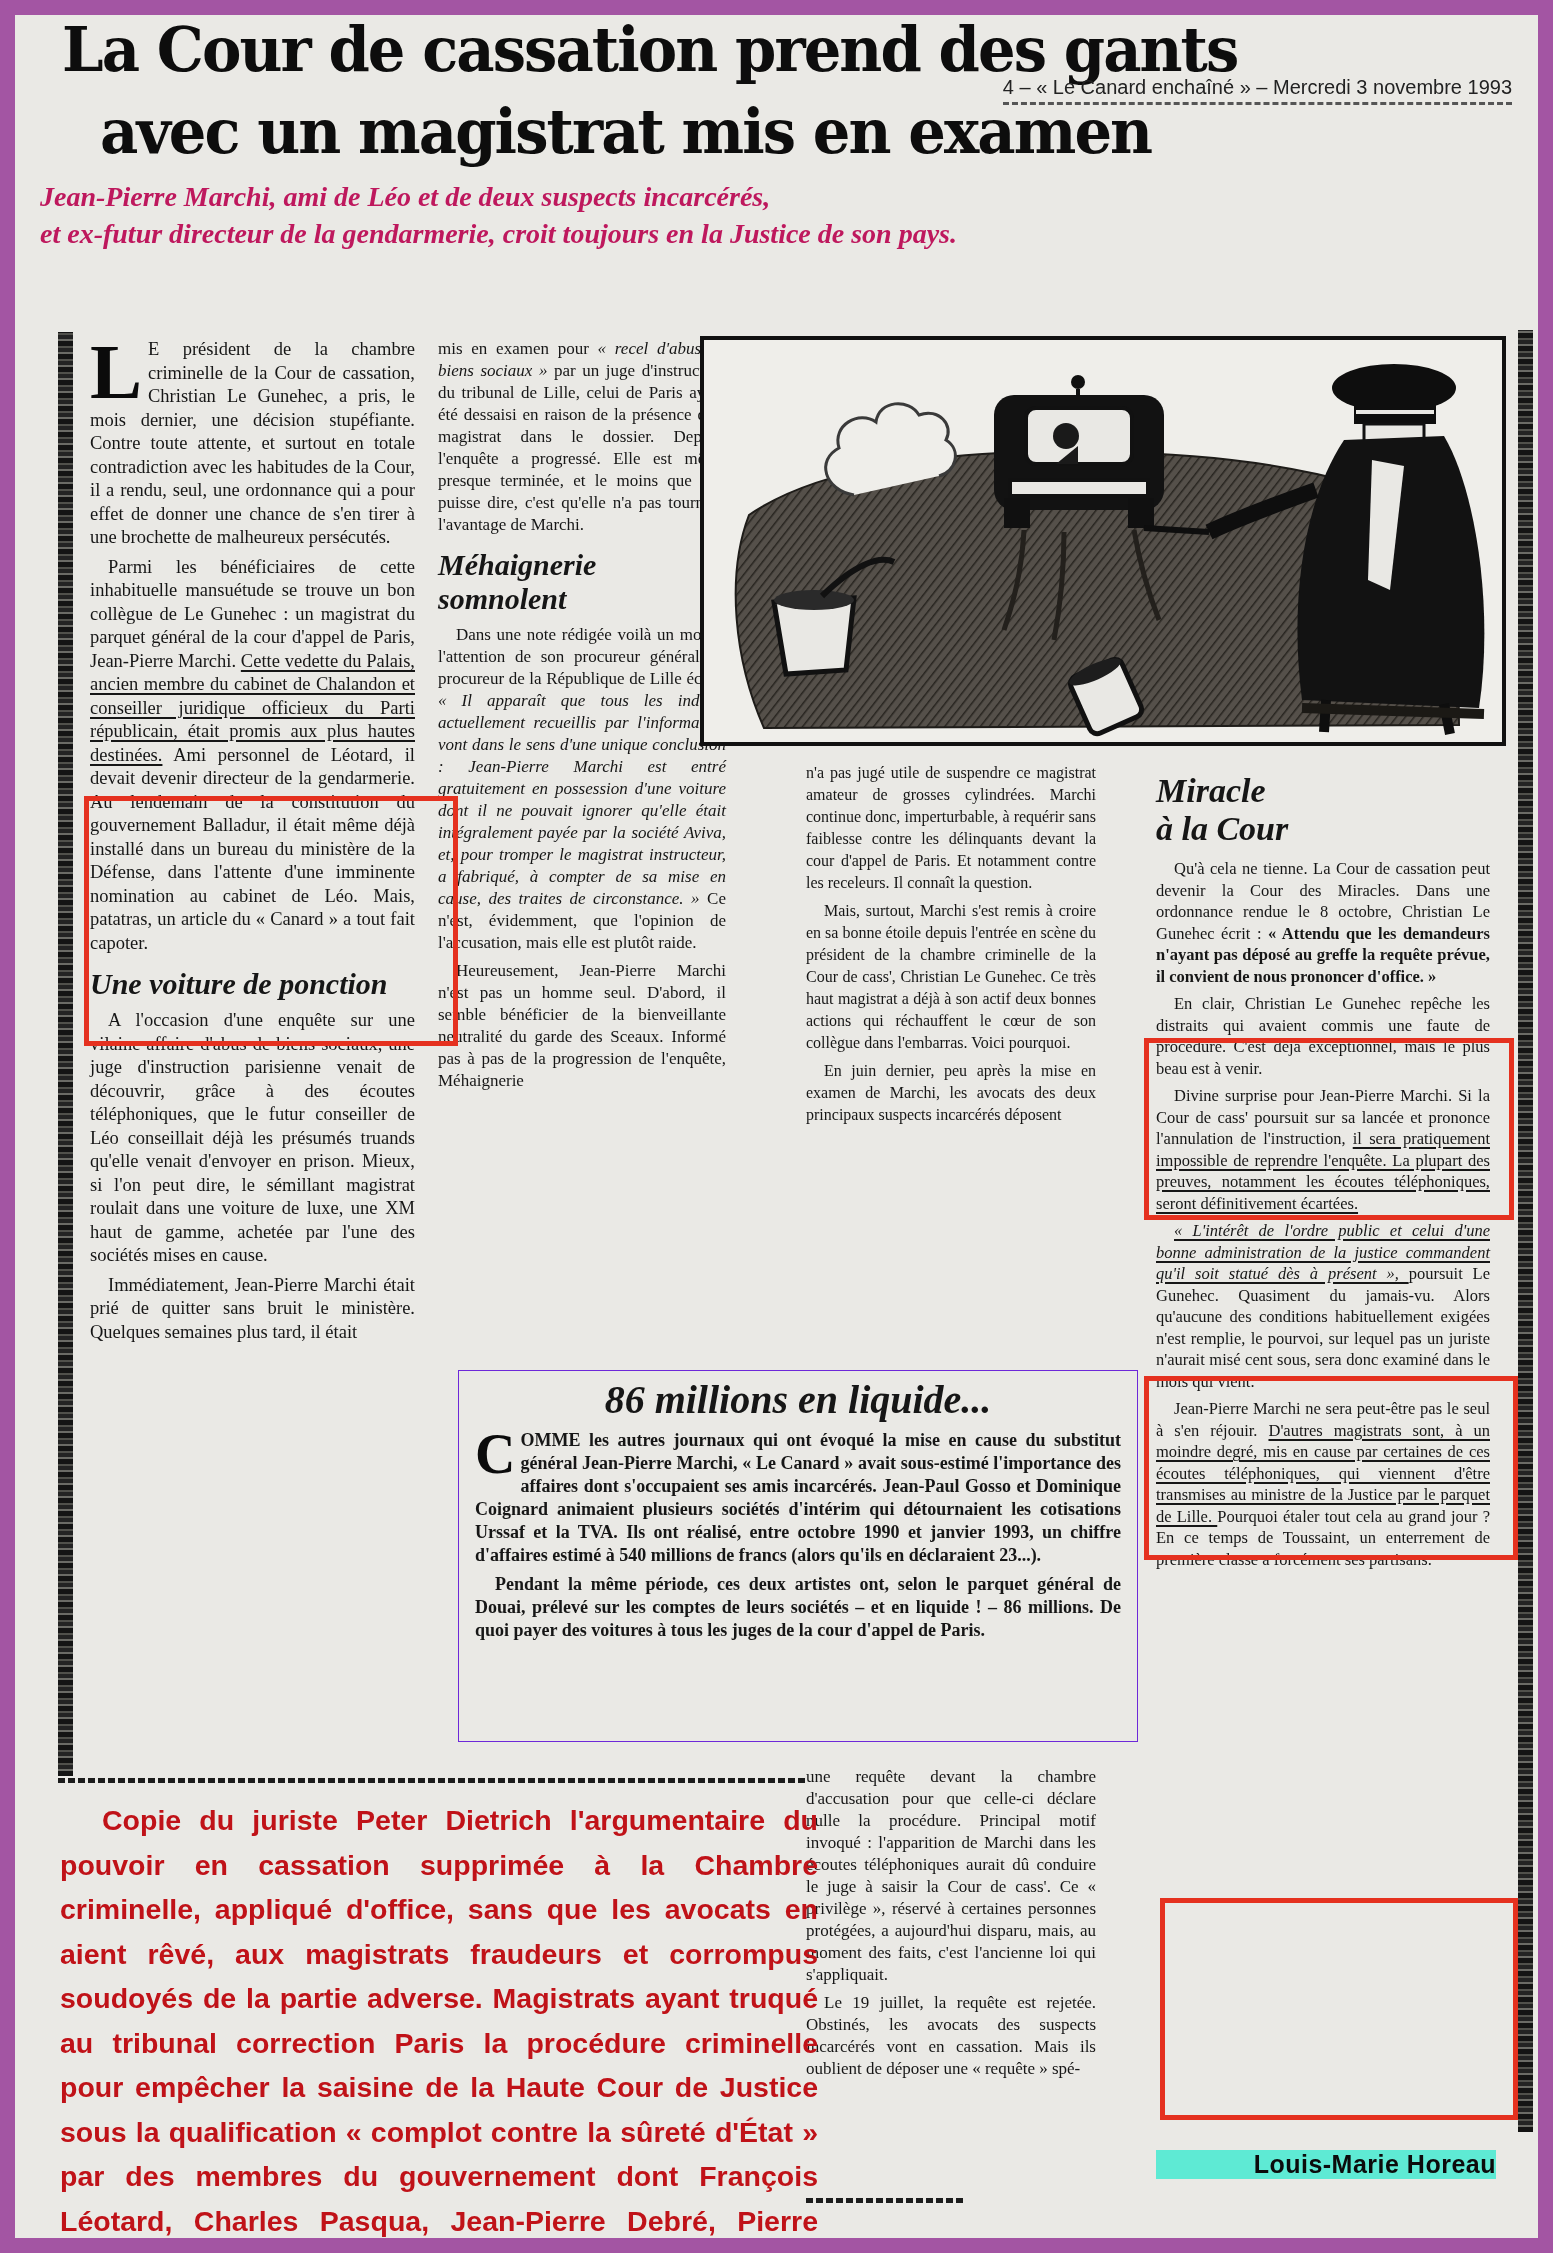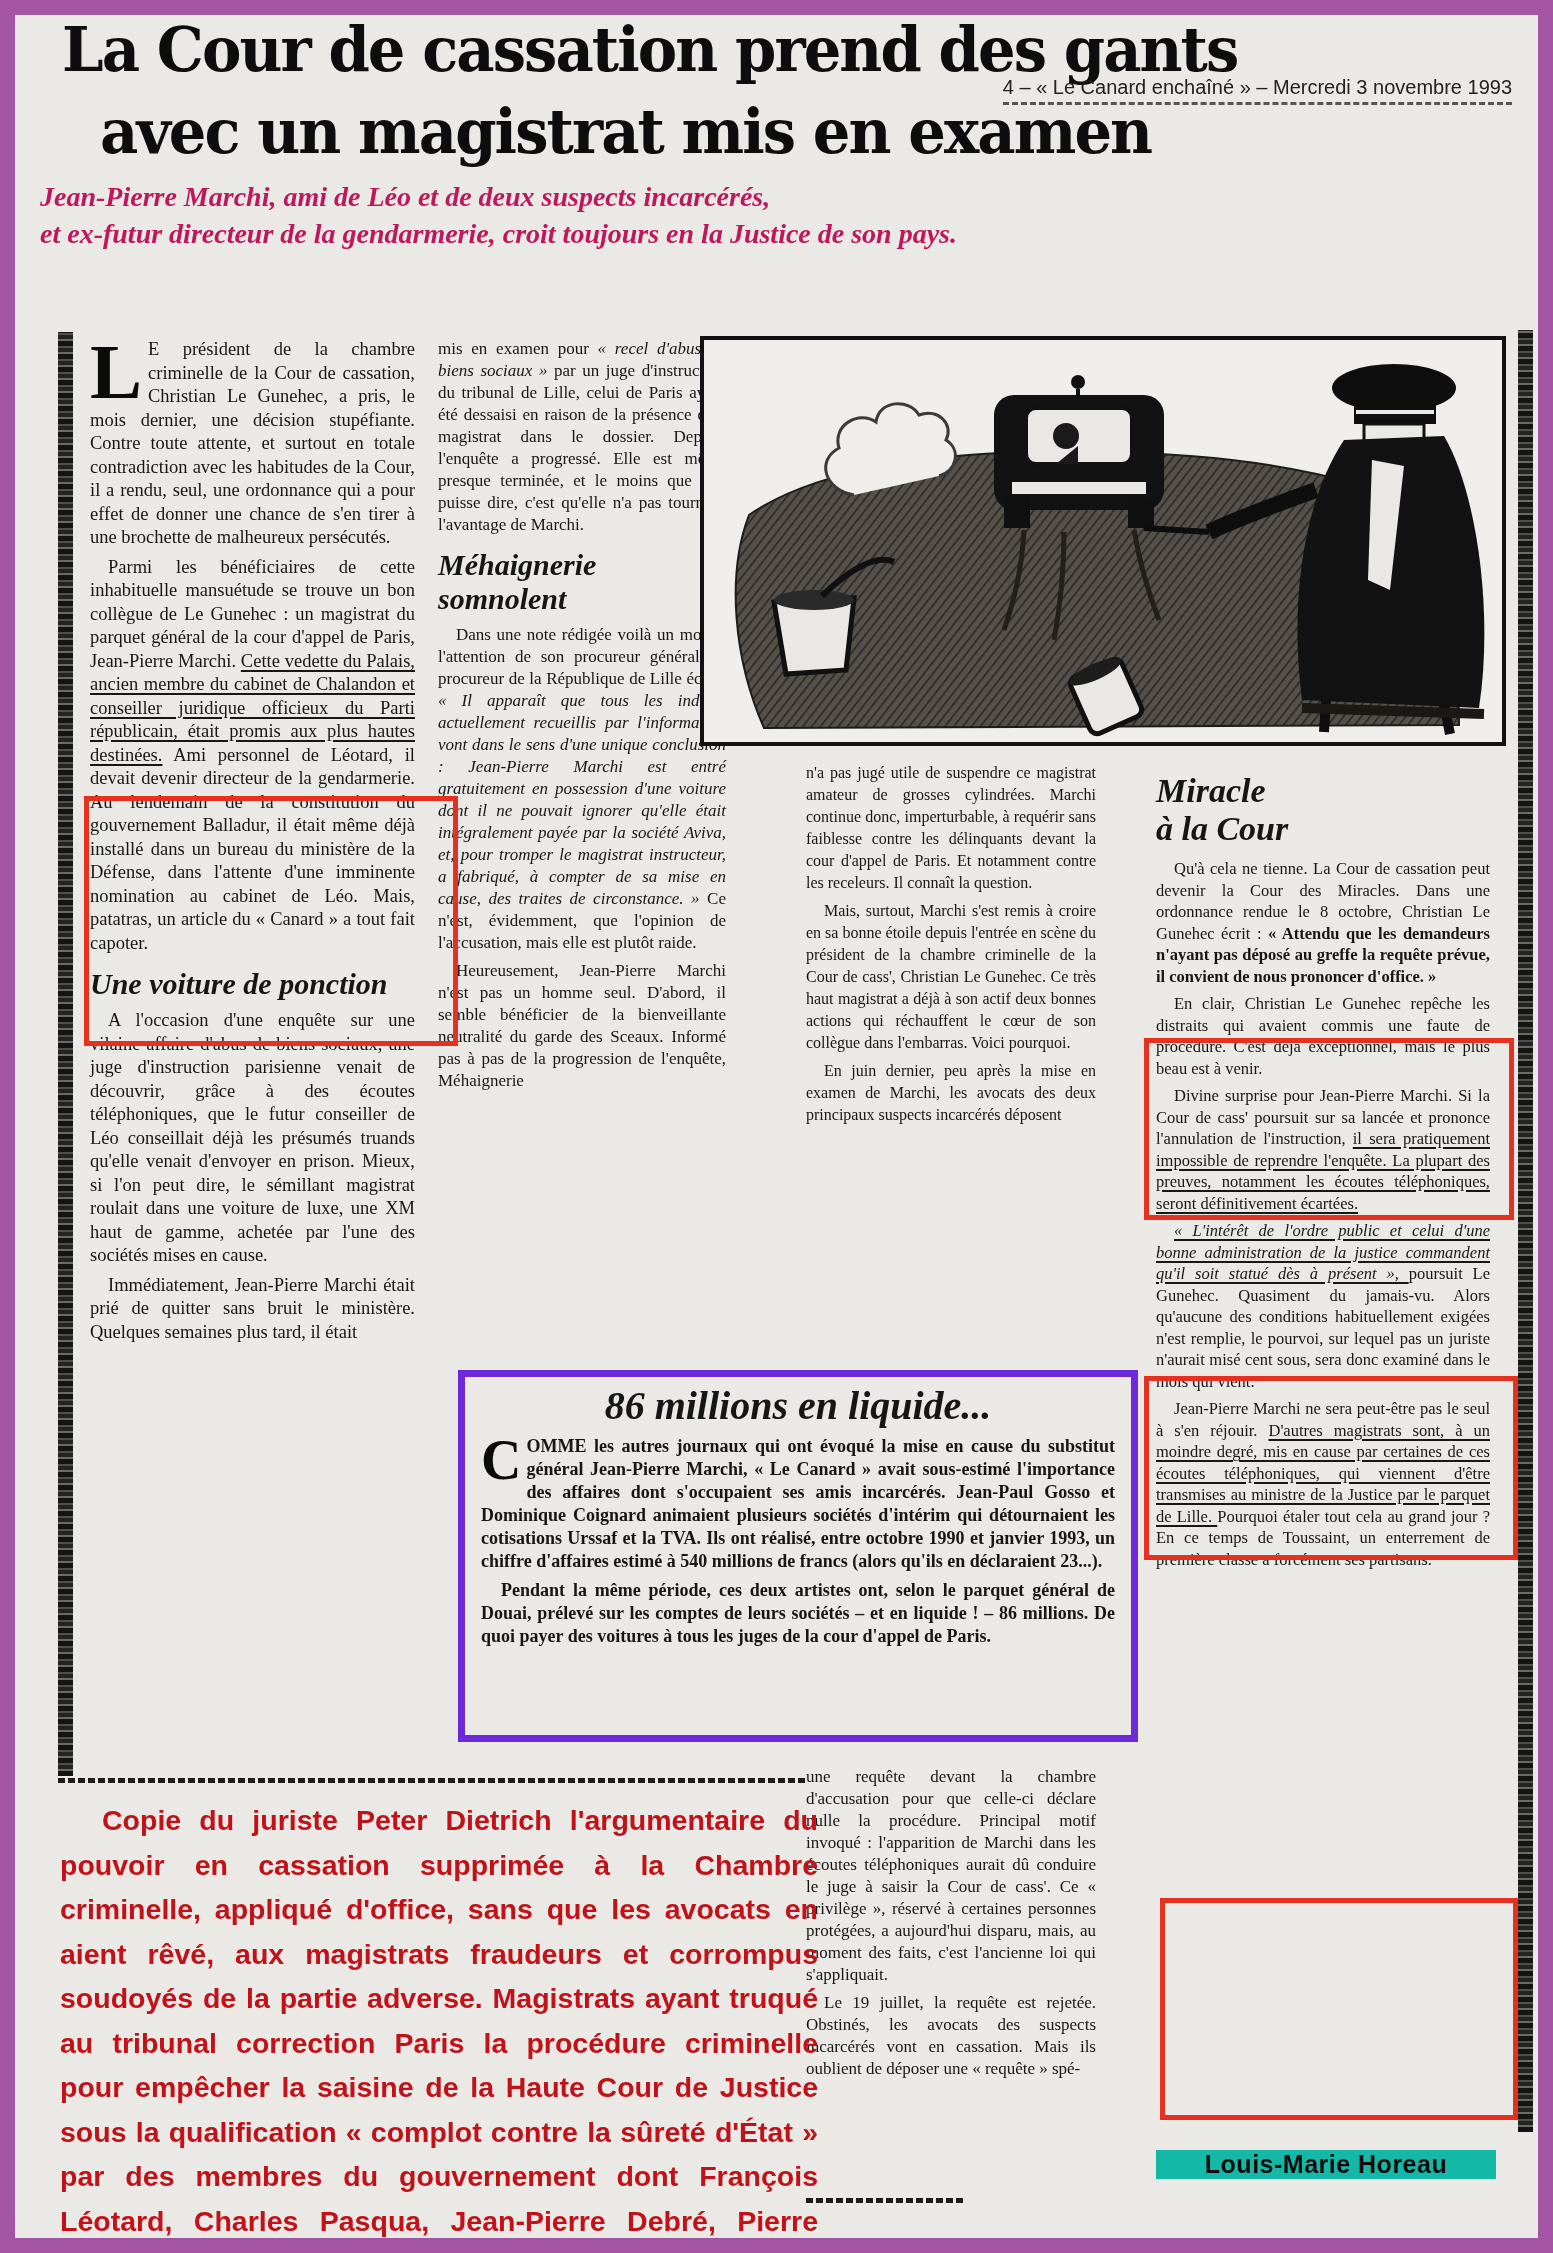--- a/index.html
+++ b/index.html
@@ -29,34 +29,34 @@
   .c3b{ left:806px; top:1766px; width:290px; height:432px;  font-size:17px;   line-height:22px; }
   .dropcap { float:left; font-weight:700; font-size:78px; line-height:62px; margin:3px 6px 0 0; color:#0b0b0b; }
   .dropcap.small { font-size:56px; line-height:46px; margin:2px 5px 0 0; }
   .it  { font-style:italic; }
   .bit { font-weight:700;margin-top:20px; }
   .u   { text-decoration:underline; text-decoration-thickness:2px; text-underline-offset:3px; }
   .itu { font-style:italic; text-decoration:underline; text-decoration-thickness:2px; text-underline-offset:3px; }
   .cartoon { position:absolute; left:700px; top:336px; width:806px; height:410px;
              border:4px solid #111; background:#efeeea; box-sizing:border-box; z-index:1; }
   .box86 { position:absolute; left:458px; top:1370px; width:680px; height:372px;
-           border:7px solid #6d28d9; box-sizing:border-box; padding:4px 16px 4px 16px; z-index:1; }
+           border:1px solid #6d28d9; box-sizing:border-box; padding:4px 16px 4px 16px; z-index:1; }
   .box86 .title { text-align:center; font-weight:700; font-style:italic; font-size:40px;
                   line-height:46px; margin:2px 0 6px 0; }
   .box86 p { font-weight:700; font-size:18px; line-height:23px; text-align:justify; margin:0 0 6px 0; text-indent:20px; }
   .box86 p.ni { text-indent:0; }
   .redbox { position:absolute; border:5px solid #e5311f; z-index:40; pointer-events:none; }
   .squiggle { position:absolute; height:5px;
               background:repeating-linear-gradient(90deg,#1c1c1c 0 7px,transparent 7px 10px); z-index:2; }
   .annotation { position:absolute; left:60px; top:1798px; width:758px;
                 font-family:"Liberation Sans", sans-serif; font-weight:700; font-size:28.5px;
                 line-height:44.5px; color:#c01218; text-align:justify; text-indent:42px; z-index:3; }
-  .signature { position:absolute; left:1156px; top:2150px; width:340px; text-align:center;
+  .signature { position:absolute; left:1156px; top:2150px; width:340px; text-align:right;
                font-family:"Liberation Sans", sans-serif; font-weight:700; font-size:25px;
-               letter-spacing:.5px; color:#0c0c0c; z-index:4; background:#14b8a6; }
+               letter-spacing:.5px; color:#0c0c0c; z-index:4; background:#5eead4; }
 </style>
 </head>
 <body>
 
 <div id="page">
 
   <div class="ornate" style="left:58px; top:332px; height:1444px;"></div>
   <div class="ornate" style="left:1518px; top:330px; height:1802px;"></div>
 
   <div class="headline" style="left:62px; top:14px; width:985px;">La Cour de cassation prend des gants</div>

